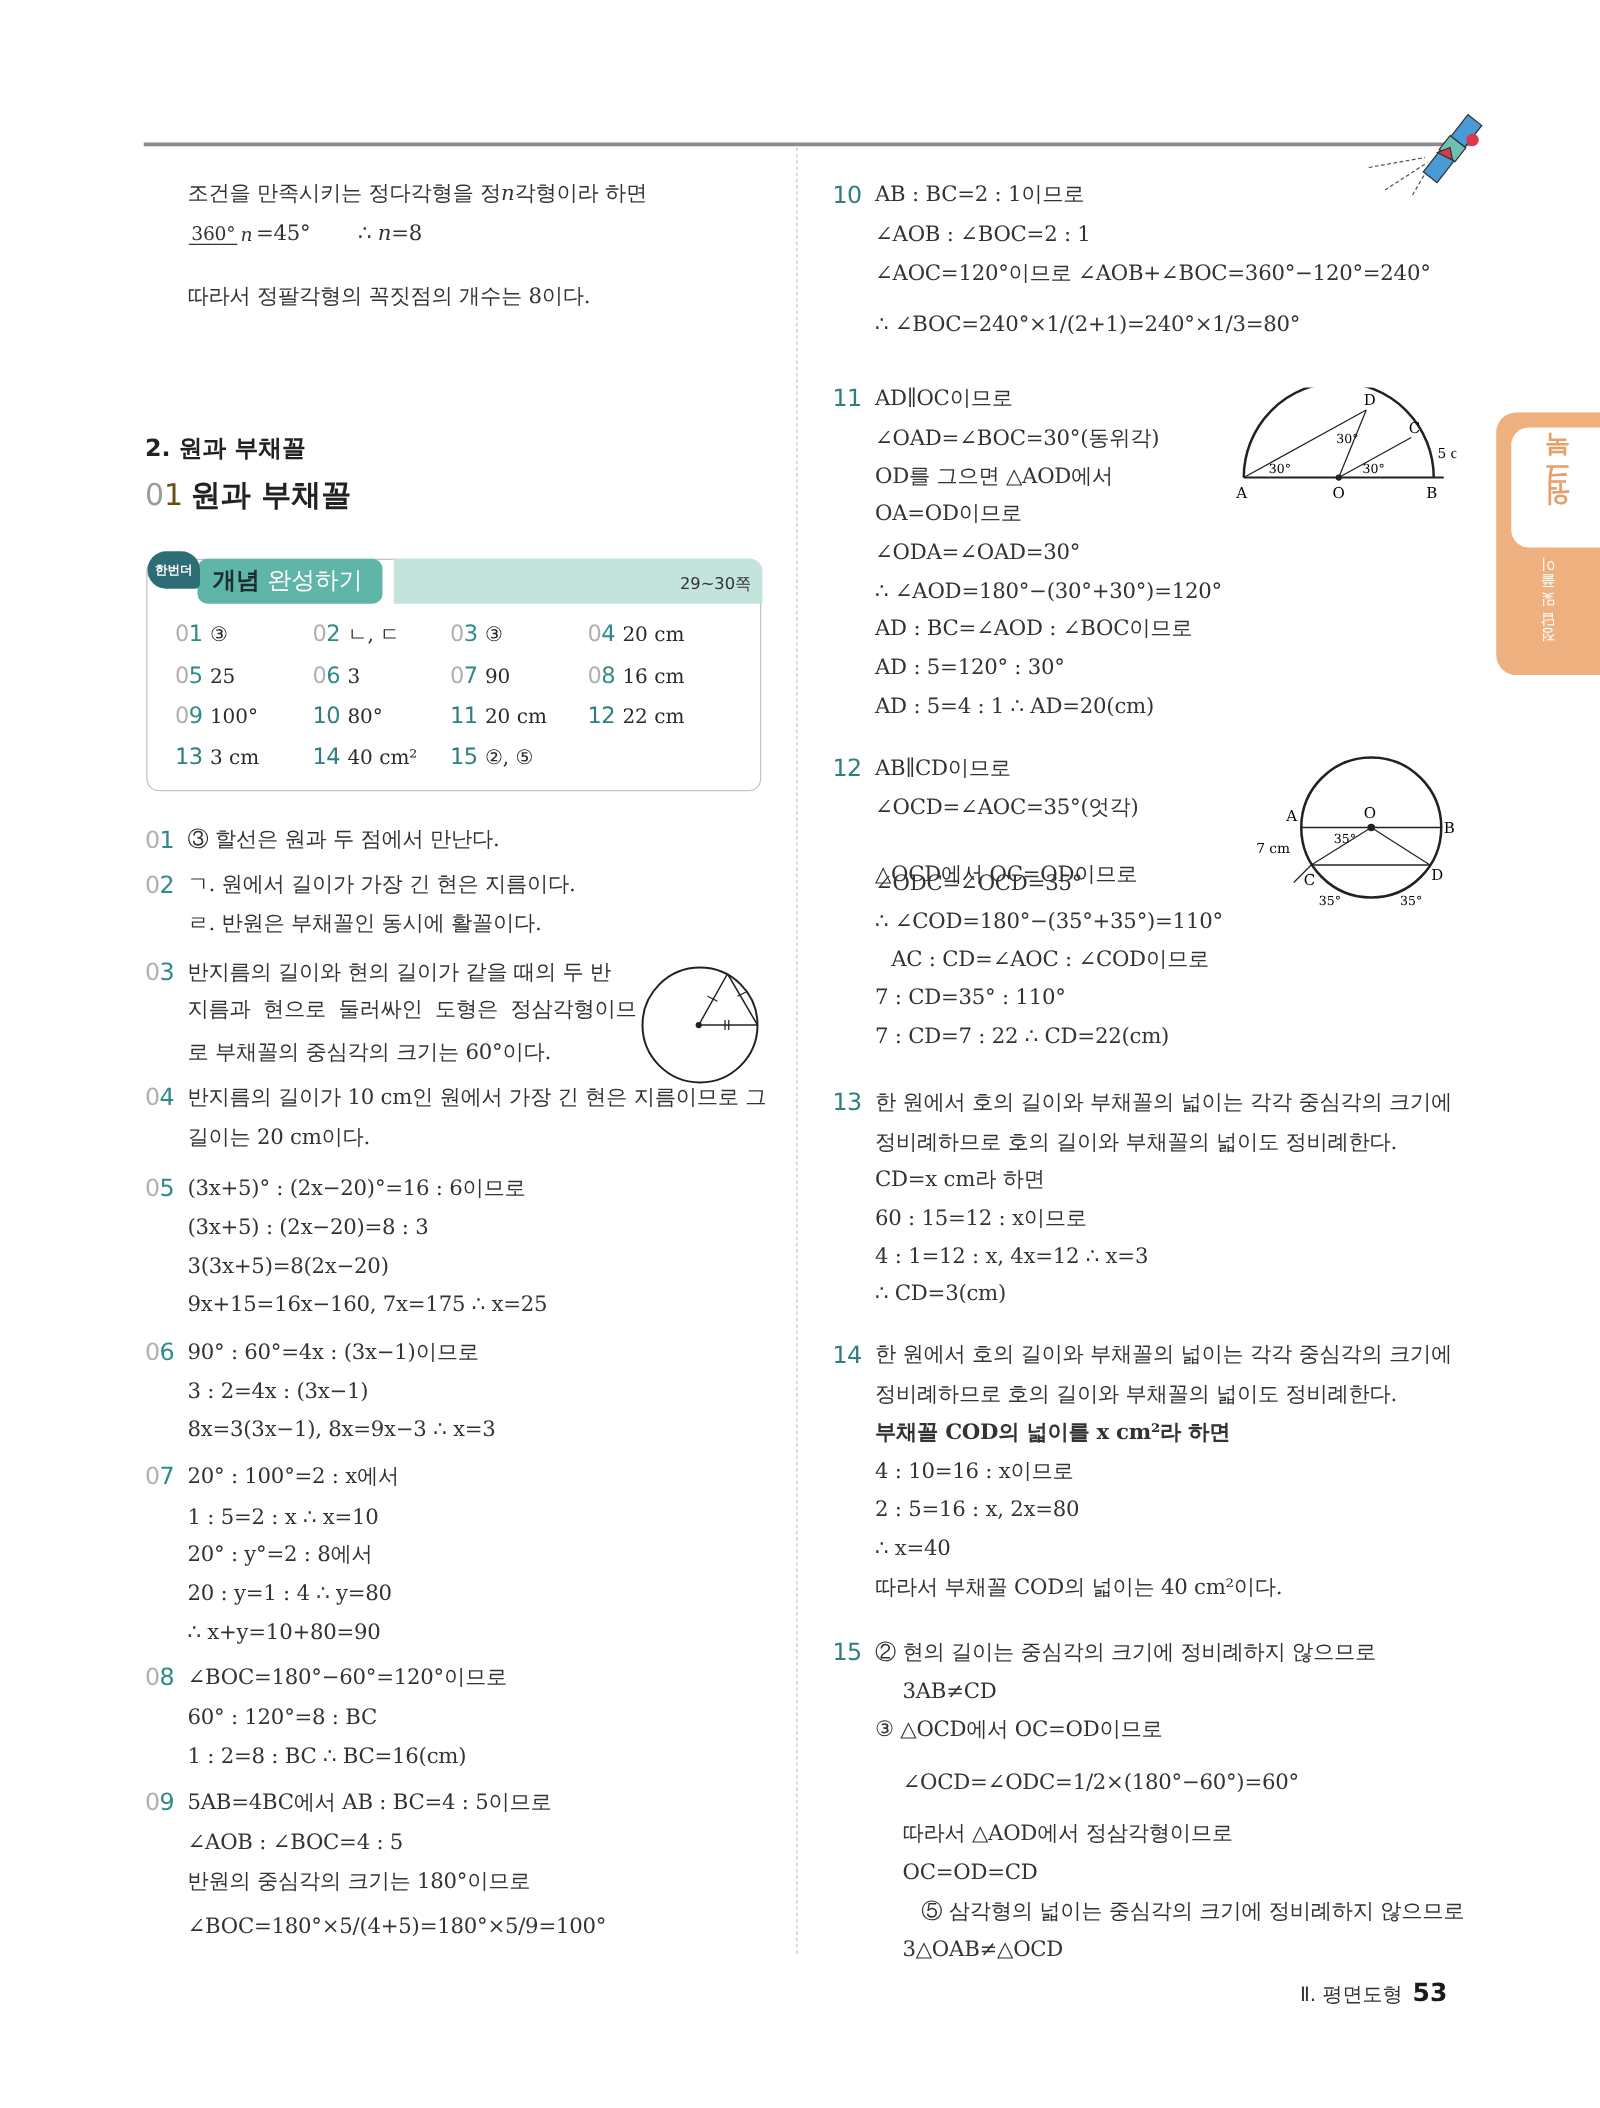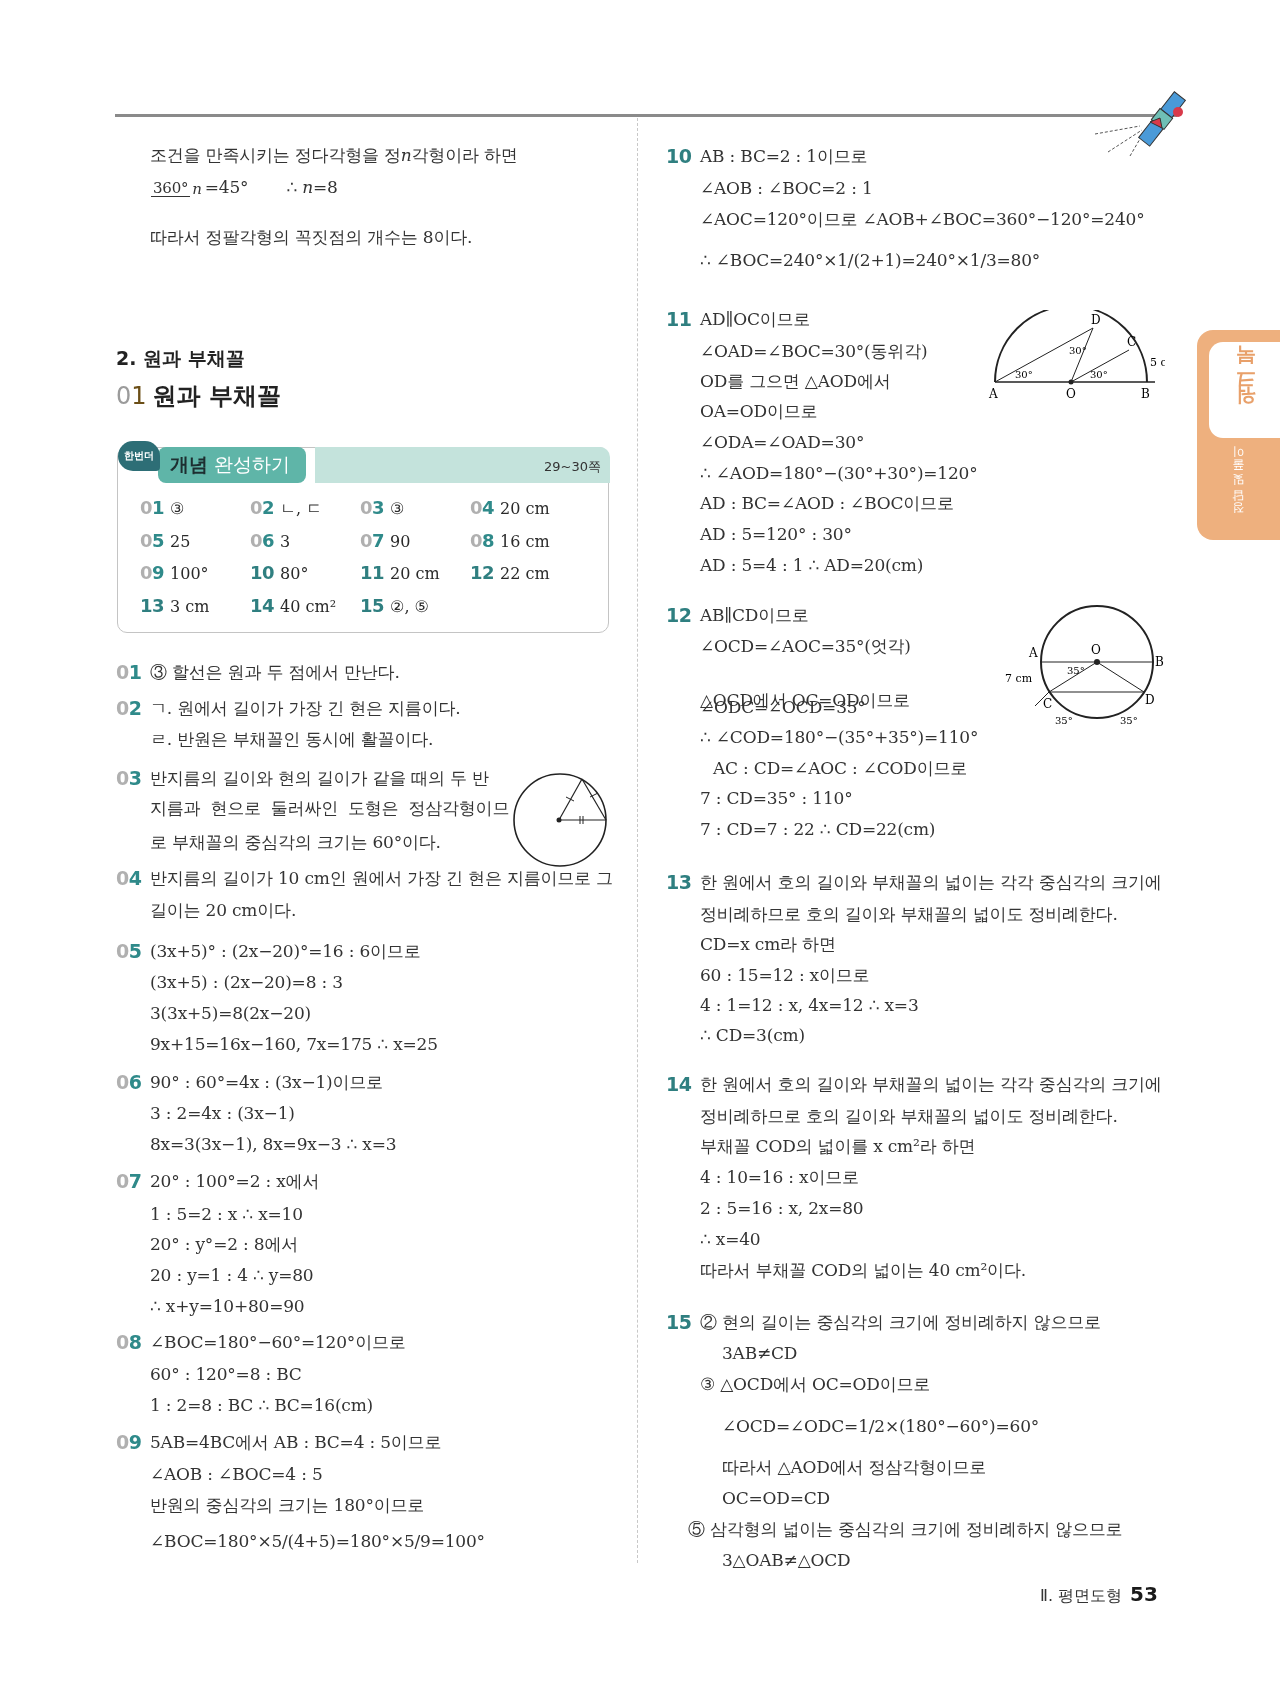--- a/index.html
+++ b/index.html
@@ -4,21 +4,21 @@
 <style>
   * { box-sizing: border-box; margin: 0; padding: 0; }
   html, body { width: 1280px; height: 1686px; background: #ffffff; overflow: hidden; }
   body { position: relative; font-family: "DejaVu Serif", "Liberation Serif", serif; color: #2a2a2a; }
 
   .topline { position: absolute; left: 115px; top: 114px; width: 1062px; height: 3px; background: #8a8a8a; }
   .satellite { position: absolute; left: 1080px; top: 82px; width: 110px; height: 80px; }
   .col-divider { position: absolute; left: 637px; top: 118px; width: 0; height: 1445px; border-left: 1px dashed #c8c8c8; }
 
   .line { position: absolute; font-size: 17px; line-height: 22px; white-space: nowrap; color: #333; letter-spacing: -0.2px; }
-  .qnum { position: absolute; font-family: "DejaVu Sans", "Liberation Sans", sans-serif; font-weight: bold; font-size: 19px; line-height: 22px; letter-spacing: -0.5px; }
+  .qnum { position: absolute; font-family: "DejaVu Sans", "Liberation Sans", sans-serif; font-weight: normal; font-size: 19px; line-height: 22px; letter-spacing: -0.5px; }
   .qnum .g { color: #b0b0b0; }
   .qnum .t { color: #2f8a8a; }
   .qnum.full { color: #2f7f80; }
   .frac { display: inline-flex; flex-direction: row; align-items: center; vertical-align: middle; font-size: 15px; line-height: 16px; margin: 0 1px; }
   .frac .num { border-bottom: 1px solid #333; padding: 0 2px; }
   .frac .den { padding: 0 2px; }
   .it { font-style: italic; }
 
   .sec-title { position: absolute; left: 116px; top: 346px; font-family: "DejaVu Sans", "Liberation Sans", sans-serif; font-weight: bold; font-size: 19px; color: #222; }
   .sub-title { position: absolute; left: 116px; top: 380px; font-family: "DejaVu Sans", "Liberation Sans", sans-serif; font-size: 24px; font-weight: bold; color: #222; }
@@ -231,29 +231,29 @@
 <div class="line" style="left:700px; top:871px;">한 원에서 호의 길이와 부채꼴의 넓이는 각각 중심각의 크기에</div>
 <div class="line" style="left:700px; top:903px;">정비례하므로 호의 길이와 부채꼴의 넓이도 정비례한다.</div>
 <div class="line" style="left:700px; top:933px;">CD=x cm라 하면</div>
 <div class="line" style="left:700px; top:964px;">60 : 15=12 : x이므로</div>
 <div class="line" style="left:700px; top:994px;">4 : 1=12 : x, 4x=12        ∴ x=3</div>
 <div class="line" style="left:700px; top:1024px;">∴ CD=3(cm)</div>
 
 <div class="qnum full" style="left:666px; top:1073px;">14</div>
 <div class="line" style="left:700px; top:1073px;">한 원에서 호의 길이와 부채꼴의 넓이는 각각 중심각의 크기에</div>
 <div class="line" style="left:700px; top:1105px;">정비례하므로 호의 길이와 부채꼴의 넓이도 정비례한다.</div>
-<div class="line" style="left:700px; top:1135px;">부채꼴 COD의 넓이를 x cm²라 하면</div>
+<div class="line" style="left:700px; top:1135px;font-weight:bold;">부채꼴 COD의 넓이를 x cm²라 하면</div>
 <div class="line" style="left:700px; top:1166px;">4 : 10=16 : x이므로</div>
 <div class="line" style="left:700px; top:1197px;">2 : 5=16 : x, 2x=80</div>
 <div class="line" style="left:700px; top:1228px;">∴ x=40</div>
 <div class="line" style="left:700px; top:1259px;">따라서 부채꼴 COD의 넓이는 40 cm²이다.</div>
 
 <div class="qnum full" style="left:666px; top:1311px;">15</div>
 <div class="line" style="left:700px; top:1311px;">② 현의 길이는 중심각의 크기에 정비례하지 않으므로</div>
 <div class="line" style="left:722px; top:1342px;">3AB≠CD</div>
 <div class="line" style="left:700px; top:1373px;">③ △OCD에서 OC=OD이므로</div>
 <div class="line" style="left:722px; top:1415px;">∠OCD=∠ODC=1/2×(180°−60°)=60°</div>
 <div class="line" style="left:722px; top:1456px;">따라서 △AOD에서 정삼각형이므로</div>
 <div class="line" style="left:722px; top:1487px;">OC=OD=CD</div>
-<div class="line" style="left:688px; top:1518px;">⑤ 삼각형의 넓이는 중심각의 크기에 정비례하지 않으므로</div>
+<div class="line" style="left:737px; top:1518px;">⑤ 삼각형의 넓이는 중심각의 크기에 정비례하지 않으므로</div>
 <div class="line" style="left:722px; top:1549px;">3△OAB≠△OCD</div>
 
 <div class="footer"><span>Ⅱ. 평면도형</span><span class="pg">53</span></div>
 
 </body></html>

